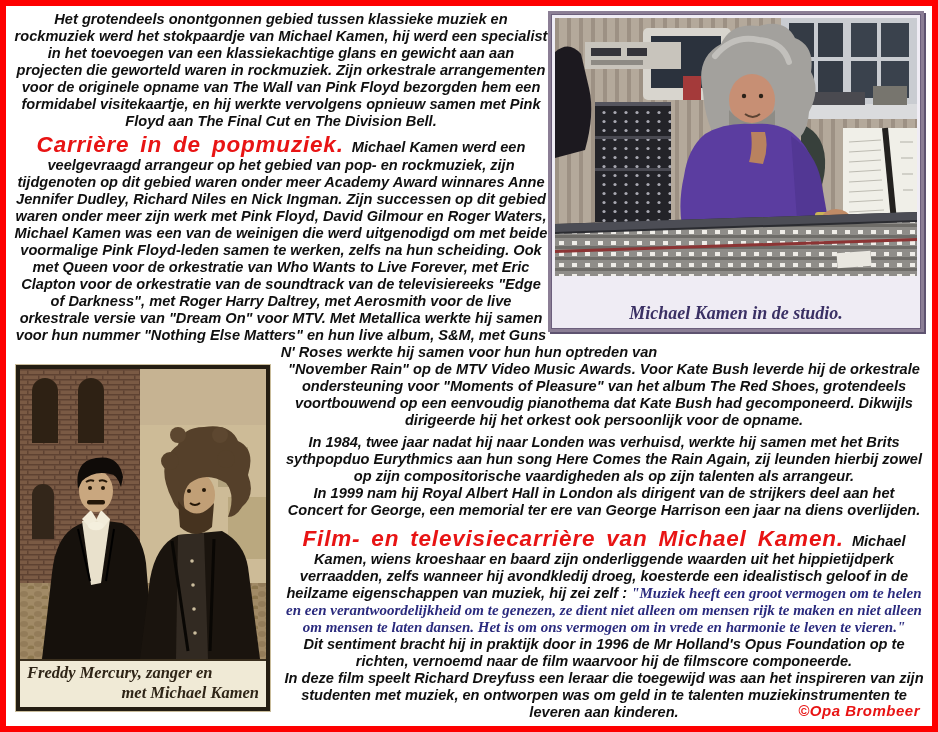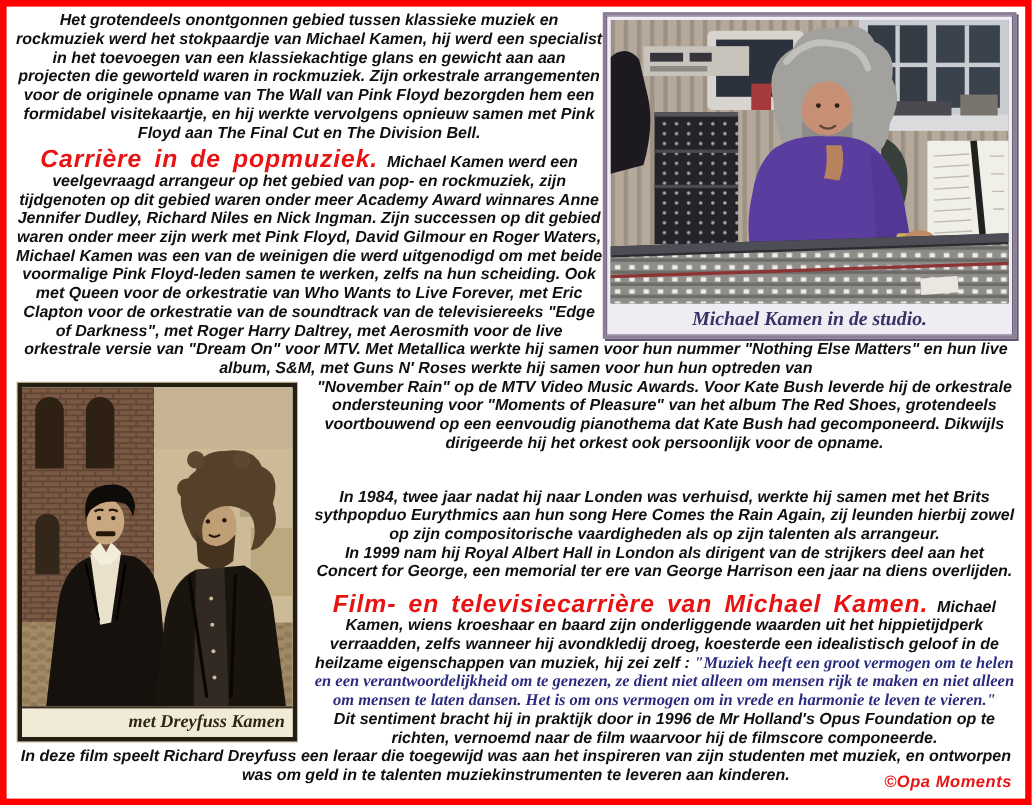--- a/index.html
+++ b/index.html
@@ -6,33 +6,33 @@
   .page {
     position:relative; width:938px; height:732px; box-sizing:border-box;
     margin:0 auto; background:#ffffff; border:6px solid #fe0000; overflow:hidden;
     font-family:"Liberation Sans", sans-serif;
   }
   .content { position:relative; box-sizing:border-box; height:100%; padding:5px 8px 4px 8px; overflow:hidden; }
 
   .body-text { margin:0; font:italic bold 14.6px/17px "Liberation Sans", sans-serif; color:#101010; text-align:center; }
   .heading-red { font:italic bold 22.5px/25px "Liberation Sans", sans-serif; color:#e81414; letter-spacing:0.8px; word-spacing:4px; }
   .quote-navy { font:italic bold 15px/17px "Liberation Serif", serif; color:#2b2b7e; }
-  .gap-top { margin-top:32px; }
+  .gap-top { margin-top:5px; }
   .small-gap-top { margin-top:7px; }
 
   
   .studio-frame {
     float:right; width:362px; margin:1px 0 6px 10px; padding:4px;
     background:#efecf4; border:3px solid #8b7e95;
     box-shadow:2px 2px 0 #5e5370, inset 0 0 0 1px #6c5f7c;
   }
   .studio-frame svg { display:block; width:362px; height:258px; }
   .studio-caption {
     text-align:center; padding:2px 0 1px 0; background:#efecf4;
-    font:italic bold 18px/22px "Liberation Serif", serif; color:#3a3064;
+    font:italic bold 18px/22px "Liberation Serif", serif; color:#3a3064;margin-top:24px;
   }
 
   
   .freddy-frame {
     float:left; width:246px; margin:4px 14px 2px 2px;
     border:4px solid #241d12; box-shadow:0 0 0 1px #c9bc9b; background:#efe8d2;
   }
   .freddy-frame svg { display:block; width:246px; height:290px; }
   .freddy-caption {
     background:#f0ead6; border-top:2px solid #3a2f1e; padding:2px 7px 4px 7px;
@@ -207,29 +207,30 @@
             <circle cx="206" cy="90" r="9" fill="#55402a"></circle>
           <circle cx="158" cy="66" r="8" fill="#5d4730"></circle>
             <circle cx="200" cy="66" r="8" fill="#5d4730"></circle>
           <path d="M158,132 q18,24 36,2 l-2,24 q-16,14 -32,0 z" fill="#46331f"></path>
           <circle cx="169" cy="122" r="2" fill="#241708"></circle>
             <circle cx="184" cy="121" r="2" fill="#241708"></circle>
           <path d="M170,134 q5,4 10,0" stroke="#241708" stroke-width="2" fill="none"></path>
         </g>
       </svg>
       <figcaption class="freddy-caption">
-        <div class="cap-right">met Dreyfuss Kamen</div>
+        <div>Freddy Mercury, zanger en</div>
+        <div class="cap-right">met Michael Kamen</div>
       </figcaption>
     </figure>
 
     <p class="body-text">"November Rain" op de MTV Video Music Awards. Voor Kate Bush leverde hij de orkestrale ondersteuning voor "Moments of Pleasure" van het album The Red Shoes, grotendeels voortbouwend op een eenvoudig pianothema dat Kate Bush had gecomponeerd. Dikwijls dirigeerde hij het orkest ook persoonlijk voor de opname.</p>
 
     <p class="body-text gap-top">In 1984, twee jaar nadat hij naar Londen was verhuisd, werkte hij samen met het Brits sythpopduo Eurythmics aan hun song Here Comes the Rain Again, zij leunden hierbij zowel op zijn compositorische vaardigheden als op zijn talenten als arrangeur.</p>
     <p class="body-text">In 1999 nam hij Royal Albert Hall in London als dirigent van de strijkers deel aan het Concert for George, een memorial ter ere van George Harrison een jaar na diens overlijden.</p>
 
     <p class="body-text small-gap-top"><span class="heading-red">Film- en televisiecarrière van Michael Kamen.</span><span> &nbsp;</span><span>Michael Kamen, wiens kroeshaar en baard zijn onderliggende waarden uit het hippietijdperk verraadden, zelfs wanneer hij avondkledij droeg, koesterde een idealistisch geloof in de heilzame eigenschappen van muziek, hij zei zelf : </span><span class="quote-navy">"Muziek heeft een groot vermogen om te helen en een verantwoordelijkheid om te genezen, ze dient niet alleen om mensen rijk te maken en niet alleen om mensen te laten dansen. Het is om ons vermogen om in vrede en harmonie te leven te vieren."</span></p>
 
     <p class="body-text">Dit sentiment bracht hij in praktijk door in 1996 de Mr Holland's Opus Foundation op te richten, vernoemd naar de film waarvoor hij de filmscore componeerde.</p>
     <p class="body-text">In deze film speelt Richard Dreyfuss een leraar die toegewijd was aan het inspireren van zijn studenten met muziek, en ontworpen was om geld in te talenten muziekinstrumenten te leveren aan kinderen.</p>
 
-    <div class="credit">©Opa Moments</div>
+    <div class="credit">©Opa Brombeer</div>
   </div>
 </div>
 
 </body></html>

